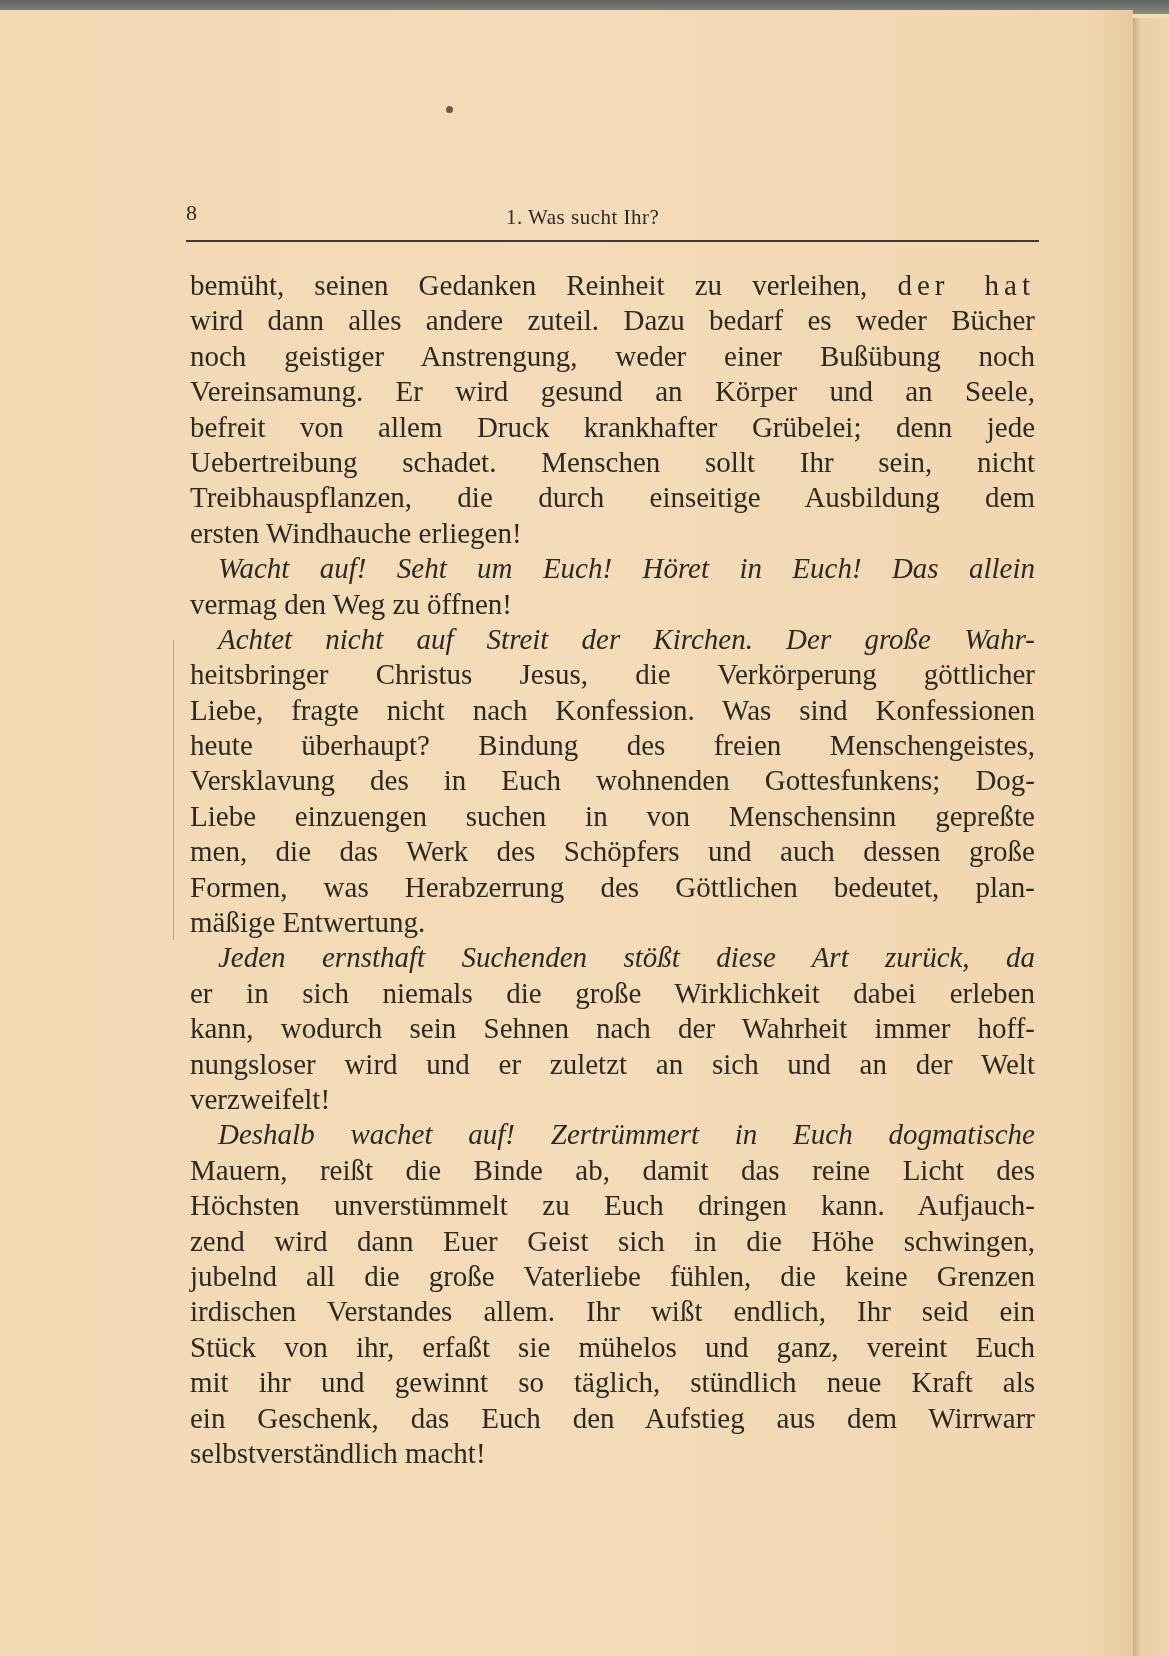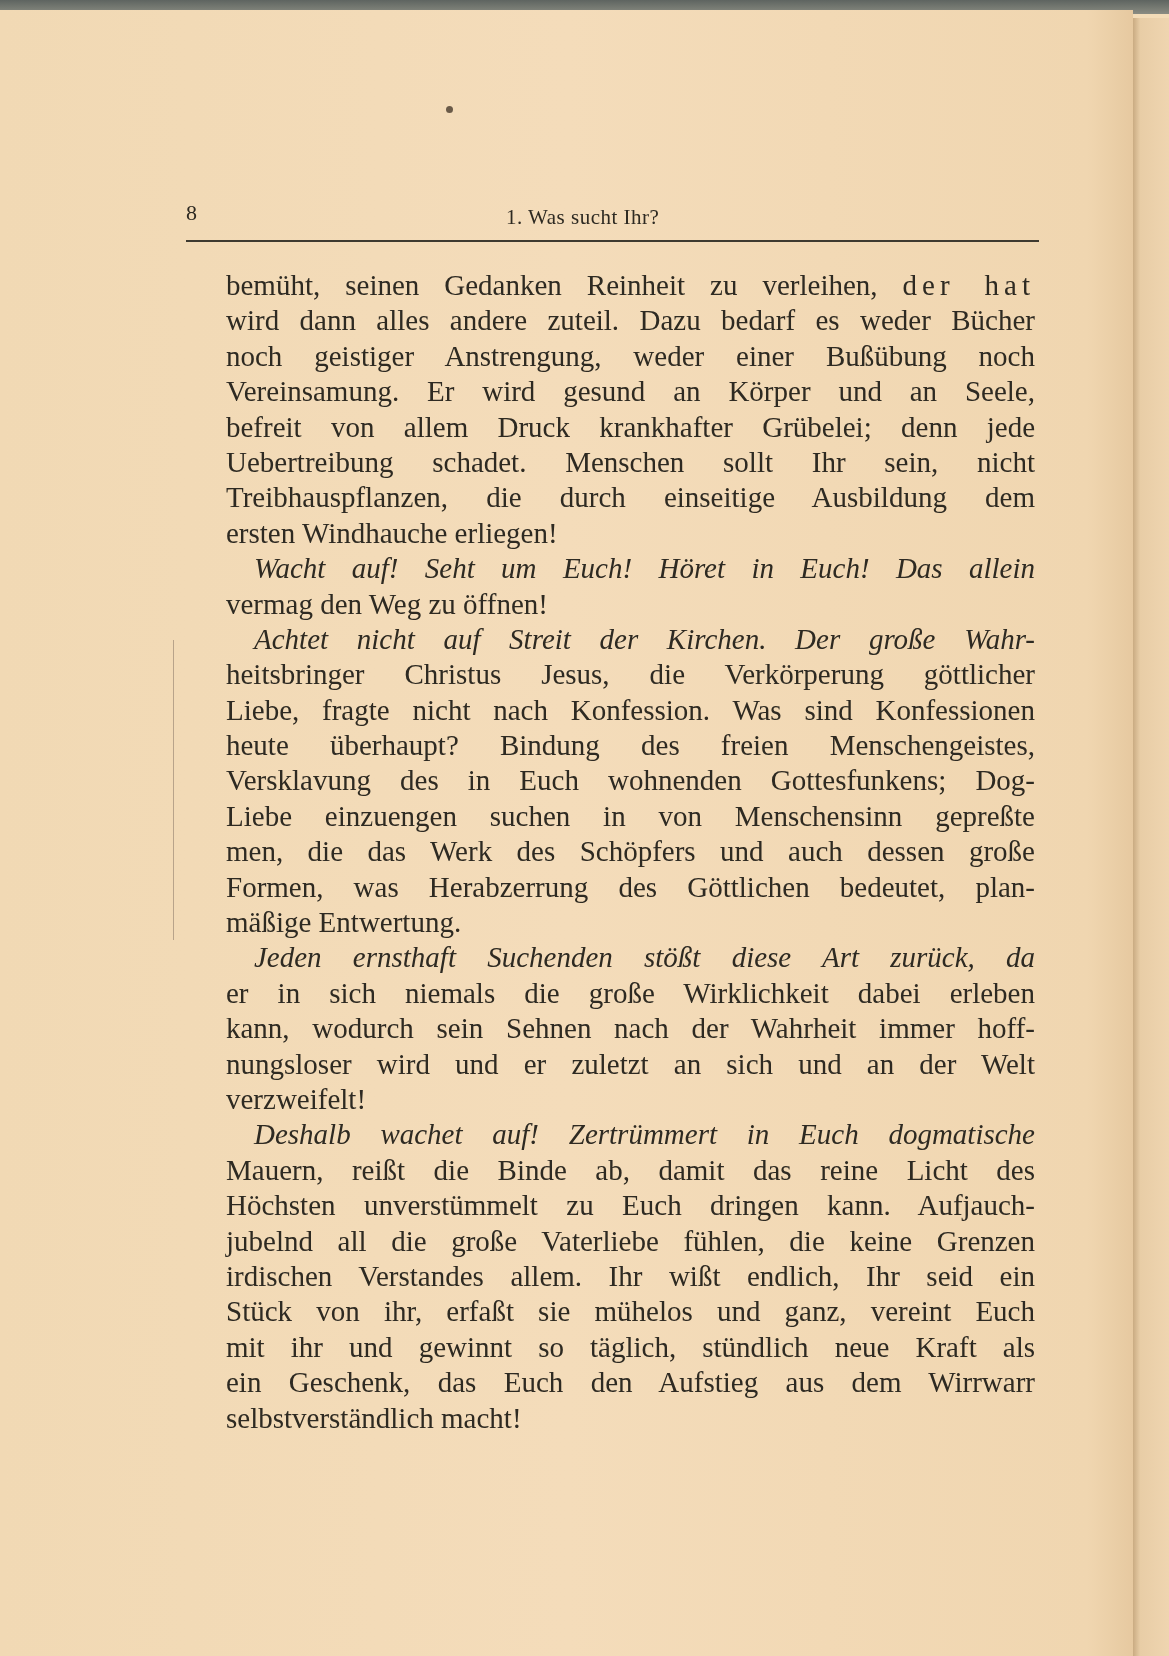--- a/index.html
+++ b/index.html
@@ -40,21 +40,20 @@
     position: absolute; left: 186px; top: 240px; width: 853px; height: 2px;
     background: #3e3a30;
   }
   .body-text {
     position: absolute; left: 190px; top: 268px; width: 845px;
   }
   .line {
     font-size: 29px; line-height: 35.4px; height: 35.4px;
     white-space: nowrap; text-align: justify; text-align-last: justify;
     overflow: visible;
-    margin-left: 36px;
   }
   .line.last { text-align-last: left; }
   .line.indent { padding-left: 28px; font-style: italic; }
   .spaced { letter-spacing: 5px; }
   .margin-mark {
     position: absolute; left: 173px; width: 1px; background: #b8a38a;
   }
 </style>
 </head>
 <body>
@@ -93,19 +92,20 @@
     <div class="line">Formen, was Herabzerrung des Göttlichen bedeutet, plan-</div>
     <div class="line last">mäßige Entwertung.</div>
     <div class="line indent">Jeden ernsthaft Suchenden stößt diese Art zurück, da</div>
     <div class="line">er in sich niemals die große Wirklichkeit dabei erleben</div>
     <div class="line">kann, wodurch sein Sehnen nach der Wahrheit immer hoff-</div>
     <div class="line">nungsloser wird und er zuletzt an sich und an der Welt</div>
     <div class="line last">verzweifelt!</div>
     <div class="line indent">Deshalb wachet auf! Zertrümmert in Euch dogmatische</div>
     <div class="line">Mauern, reißt die Binde ab, damit das reine Licht des</div>
     <div class="line">Höchsten unverstümmelt zu Euch dringen kann. Aufjauch-</div>
+    <div class="line">zend wird dann Euer Geist sich in die Höhe schwingen,</div>
     <div class="line">jubelnd all die große Vaterliebe fühlen, die keine Grenzen</div>
     <div class="line">irdischen Verstandes allem. Ihr wißt endlich, Ihr seid ein</div>
     <div class="line">Stück von ihr, erfaßt sie mühelos und ganz, vereint Euch</div>
     <div class="line">mit ihr und gewinnt so täglich, stündlich neue Kraft als</div>
     <div class="line">ein Geschenk, das Euch den Aufstieg aus dem Wirrwarr</div>
     <div class="line last">selbstverständlich macht!</div>
   </div>
 
 </body></html>

